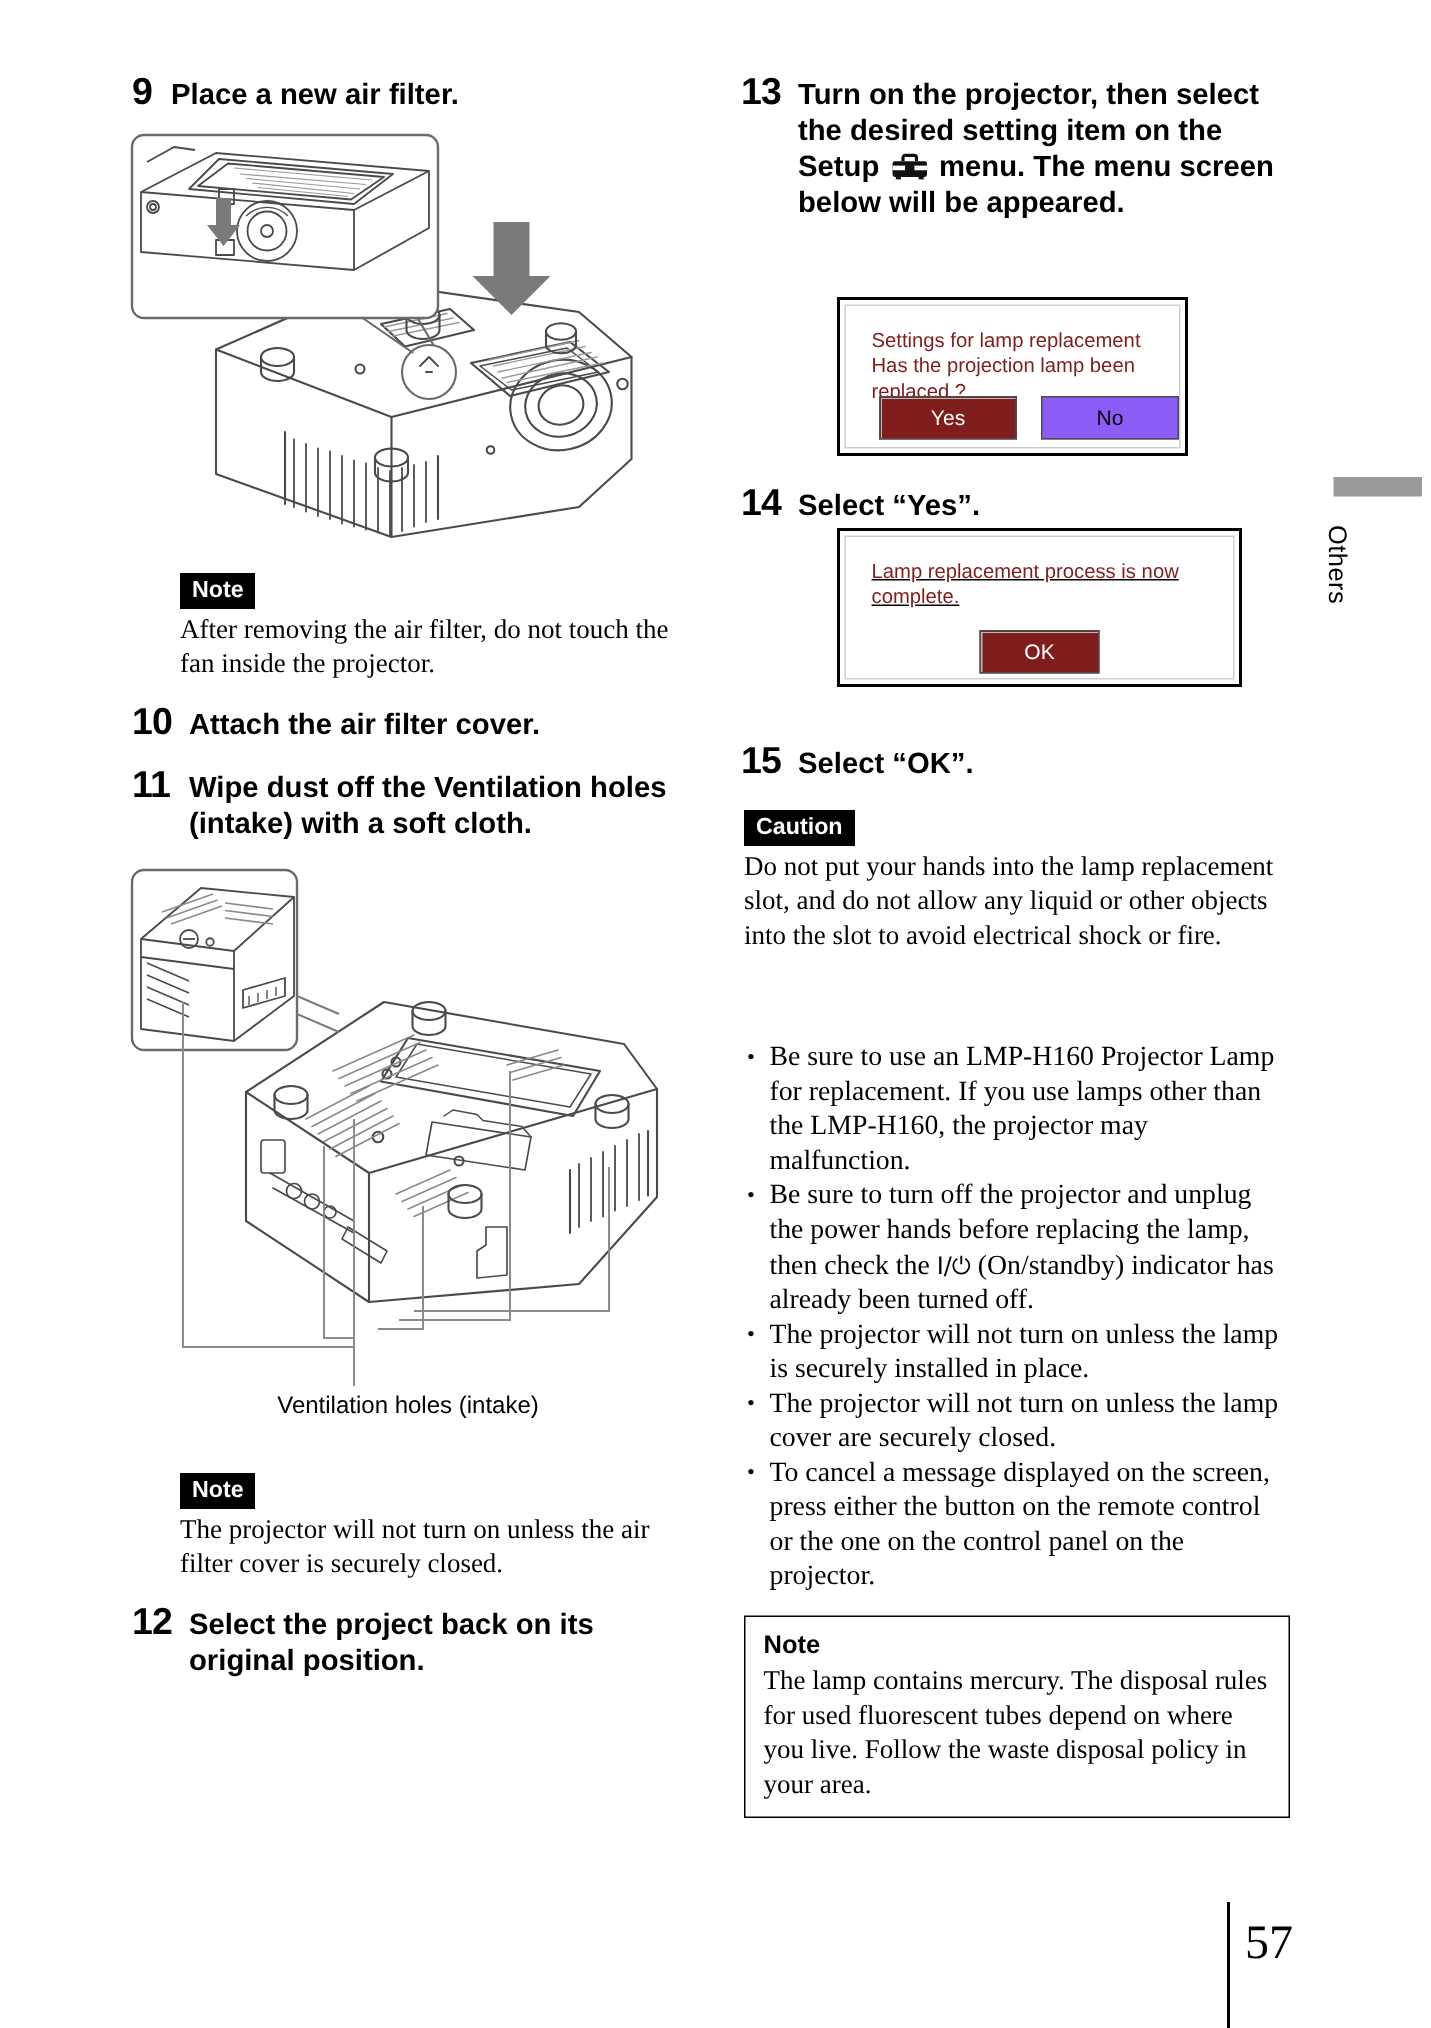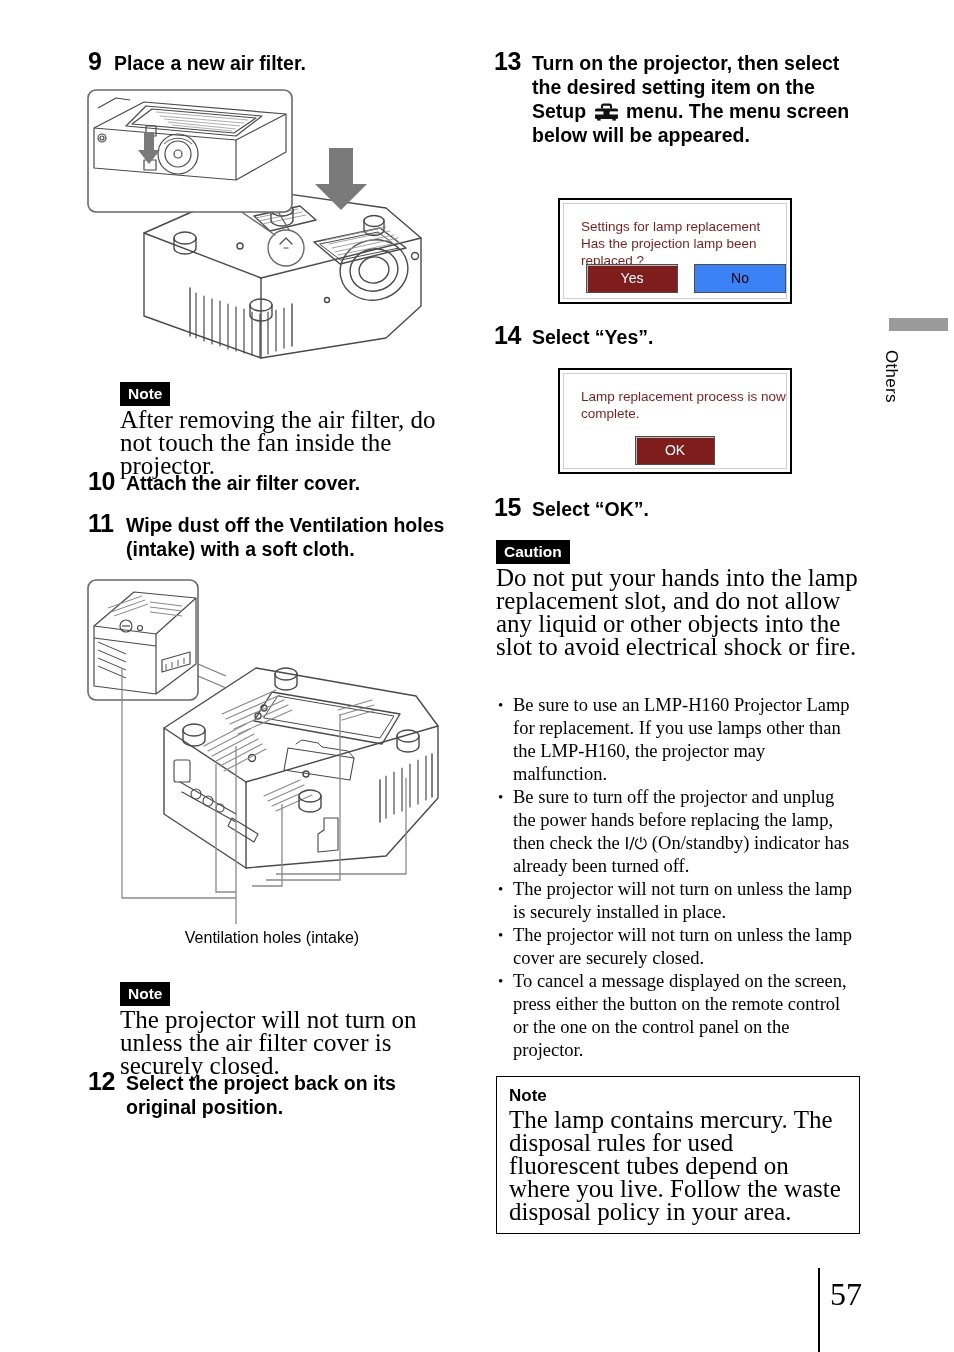--- a/index.html
+++ b/index.html
@@ -74,21 +74,21 @@
     font-family: "Liberation Sans", sans-serif;
     font-weight: bold;
     font-size: 15.5px;
     line-height: 19px;
     padding: 2px 8px 3px 8px;
   }
   .tag-wrap { margin-bottom: 2px; }
 
   .body-text {
     font-family: "Liberation Serif", serif;
-    font-size: 25px;
+    font-size: 18px;
     line-height: 23px;
     margin: 0;
   }
 
   
   ul.notes {
     list-style: none;
     margin: 2px 0 0 0;
     padding: 0;
   }
@@ -154,36 +154,36 @@
     left: 0; right: 0;
   }
   .osd-btn {
     font-family: "Liberation Sans", sans-serif;
     font-size: 14px;
     line-height: 20px;
     text-align: center;
     border: 1.5px solid #4d4d4d;
     padding: 3px 0 4px 0;
     box-sizing: border-box;
-    background: #3b82f6;
+    background: #8b5cf6;
   }
   .osd-btn.sel {
     background: #7f1d1d;
     color: #ffffff;
     border: 1.5px solid #4d4d4d;
     box-shadow: inset 1px 1px 0 #b9b9b9;
   }
 
   
   #dialog-lamp-replacement { left: 558px; top: 198px; width: 234px; height: 106px; position: absolute; }
   #dialog-lamp-replacement .osd-buttons { top: 60px; left: 22px; }
   #dialog-lamp-replacement .osd-btn { width: 93px; }
 
   
-  #dialog-lamp-complete { left: 558px; top: 368px; width: 234px; height: 106px; position: absolute; }
+  #dialog-lamp-complete { left: 558px; top: 352px; width: 270px; height: 106px; position: absolute; text-decoration: underline; }
   #dialog-lamp-complete .osd-buttons { top: 62px; left: 0; justify-content: center; }
   #dialog-lamp-complete .osd-btn { width: 80px; text-align: center; }
 
   
   .side-tab-bar {
     position: absolute;
     left: 889px;
     top: 318px;
     width: 59px;
     height: 13px;

